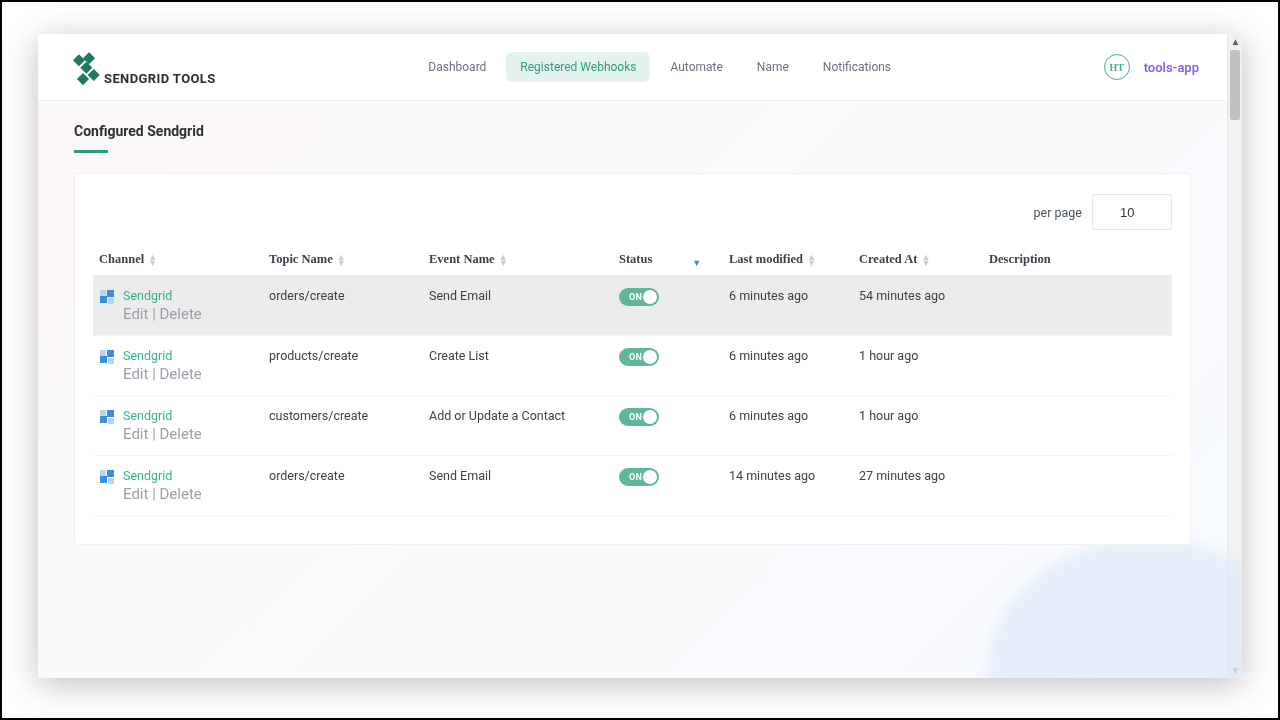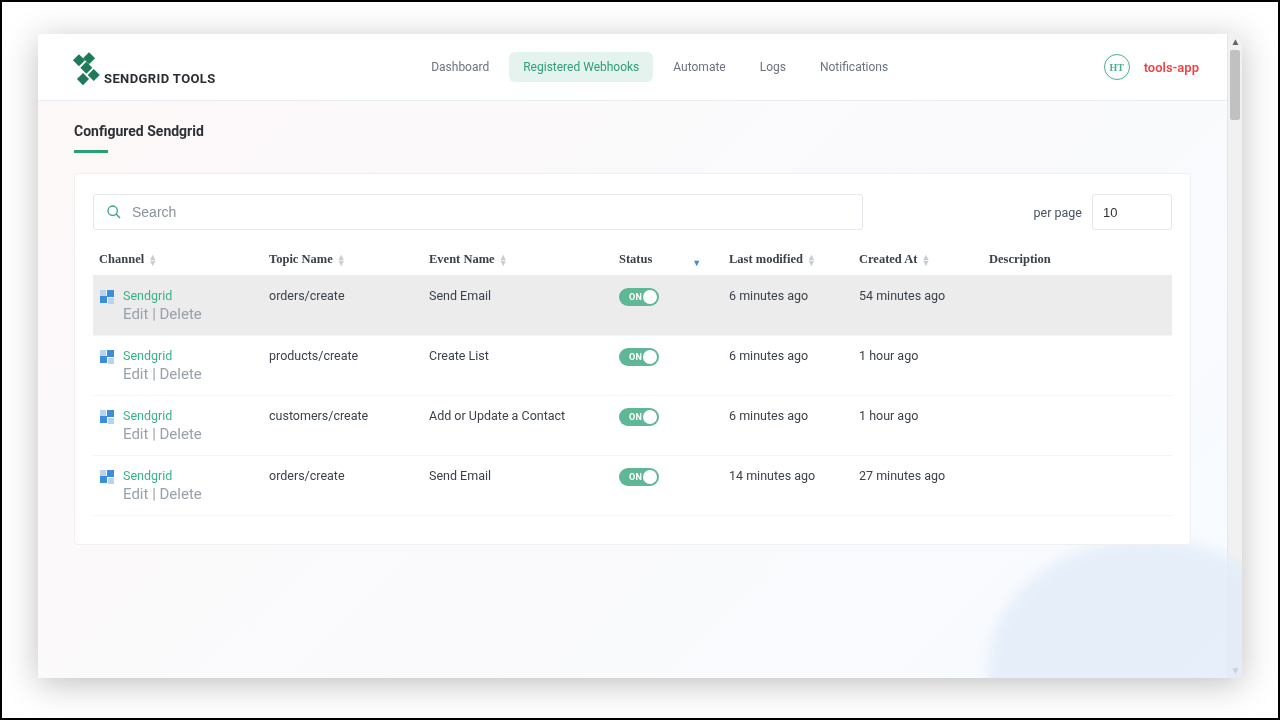--- a/index.html
+++ b/index.html
@@ -103,21 +103,21 @@
   align-items:center;
   gap:14px;
 }
 .avatar {
   width:26px;height:26px;
   border:1px solid #48b08c;
   border-radius:50%;
   display:flex;align-items:center;justify-content:center;
   font-size:10px;color:#48b08c;font-weight:600;font-family:Liberation Serif, serif;
 }
-.user-name { font-size:13px; font-weight:600; color:#ef4444; }
+.user-name { font-size:13px; font-weight:600; color:#8b5cf6; }
 .page-title-wrap { padding:20px 36px 0; }
 .page-title {
   font-size:14px;font-weight:700;color:#2b3036;
   padding-bottom:12px;
   position:relative;
   display:inline-block;
 }
 .page-title::after {
   content:'';
   position:absolute;left:0;bottom:-2px;
@@ -146,21 +146,21 @@
   border:none;outline:none;font-size:14px;color:#333;flex:1;margin-left:10px;
 }
 .search-input::placeholder { color:#8b929c; }
 .per-page {
   margin-left:auto;
   display:flex;align-items:center;gap:10px;
   font-size:12.5px;color:#4a5460;
 }
 .per-page-select {
   width:80px;height:36px;border:1px solid #e4e7eb;border-radius:3px;
-  padding:0 10px;font-size:13px;color:#333;background:#fff;
+  padding:0 27px;font-size:13px;color:#333;background:#fff;
 }
 table.data {
   width:100%;border-collapse:collapse;font-size:12.5px;color:#3b424b;
 }
 table.data thead th {
   text-align:left;font-weight:700;padding:8px 6px;
   border-bottom:1px solid #ececec;
   position:relative;
   white-space:nowrap;
   font-family:Liberation Serif, serif;
@@ -223,42 +223,35 @@
               <rect x="-8" y="-14" width="9" height="9" fill="#1f7a58"></rect>
               <rect x="3" y="6" width="9" height="9" fill="#1f7a58"></rect>
             </g>
           </svg>
           <span class="brand-title">SENDGRID TOOLS</span>
         </div>
         <div class="nav">
           <div class="nav-item">Dashboard</div>
           <div class="nav-item active">Registered Webhooks</div>
           <div class="nav-item">Automate</div>
-          <div class="nav-item">Logs</div>
+          <div class="nav-item">Name</div>
           <div class="nav-item">Notifications</div>
         </div>
         <div class="user-block">
           <div class="avatar">HT</div>
           <div class="user-name">tools-app</div>
         </div>
       </div>
 
       <div class="page-title-wrap">
         <div class="page-title">Configured Sendgrid</div>
       </div>
 
       <div class="panel">
         <div class="panel-top">
-          <div class="search-box">
-            <svg class="search-icon" width="16" height="16" viewBox="0 0 24 24" fill="none" stroke="currentColor" stroke-width="2">
-              <circle cx="10" cy="10" r="7"></circle>
-                <line x1="21" y1="21" x2="15" y2="15"></line>
-            </svg>
-            <input class="search-input" placeholder="Search" style="">
-          </div>
           <div class="per-page">
             <span>per page</span>
             <input class="per-page-select" value="10" style="">
           </div>
         </div>
 
         <table class="data">
           <thead>
             <tr>
               <th class="col-channel"><span>Channel</span><span class="sort-icons">

